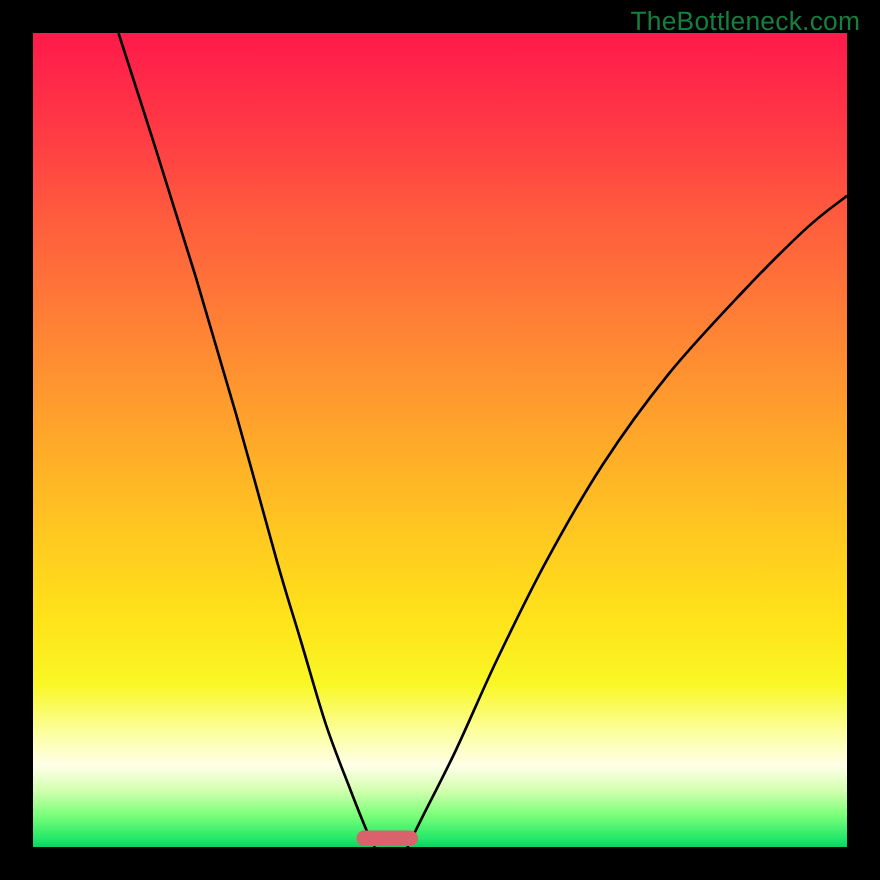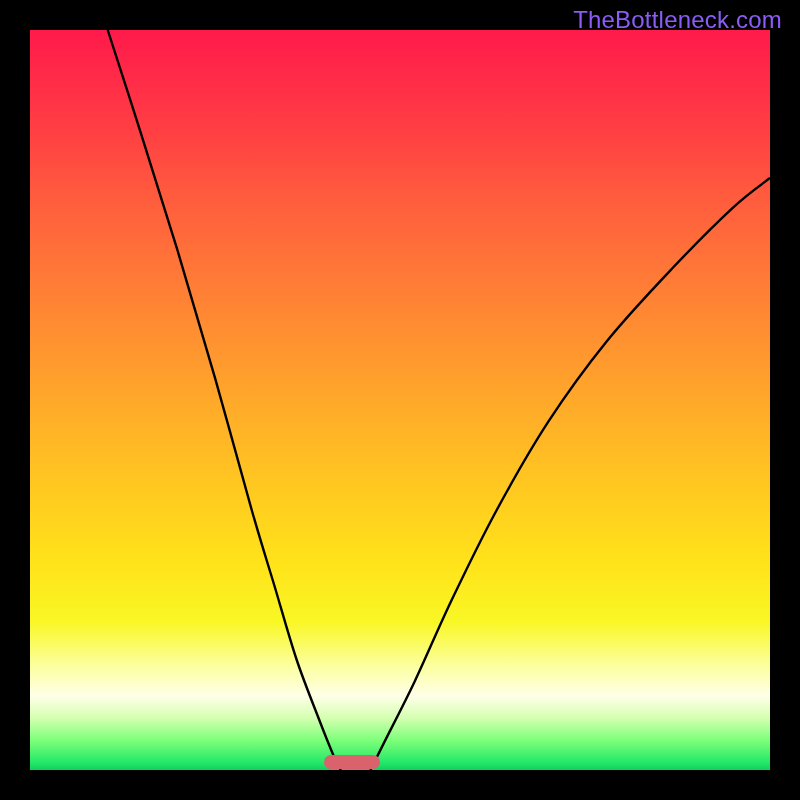--- a/index.html
+++ b/index.html
@@ -14,21 +14,21 @@
   .frame {
     position: relative;
     width: 800px;
     height: 800px;
     background: #000;
   }
   .watermark {
     position: absolute;
     top: 6px;
     right: 18px;
-    color: #8b5cf6;
+    color: #15803d;
     font-size: 24px;
     font-weight: 400;
     letter-spacing: 0.2px;
     z-index: 10;
   }
   .plot-area {
     position: absolute;
     left: 30px;
     top: 30px;
     width: 740px;

